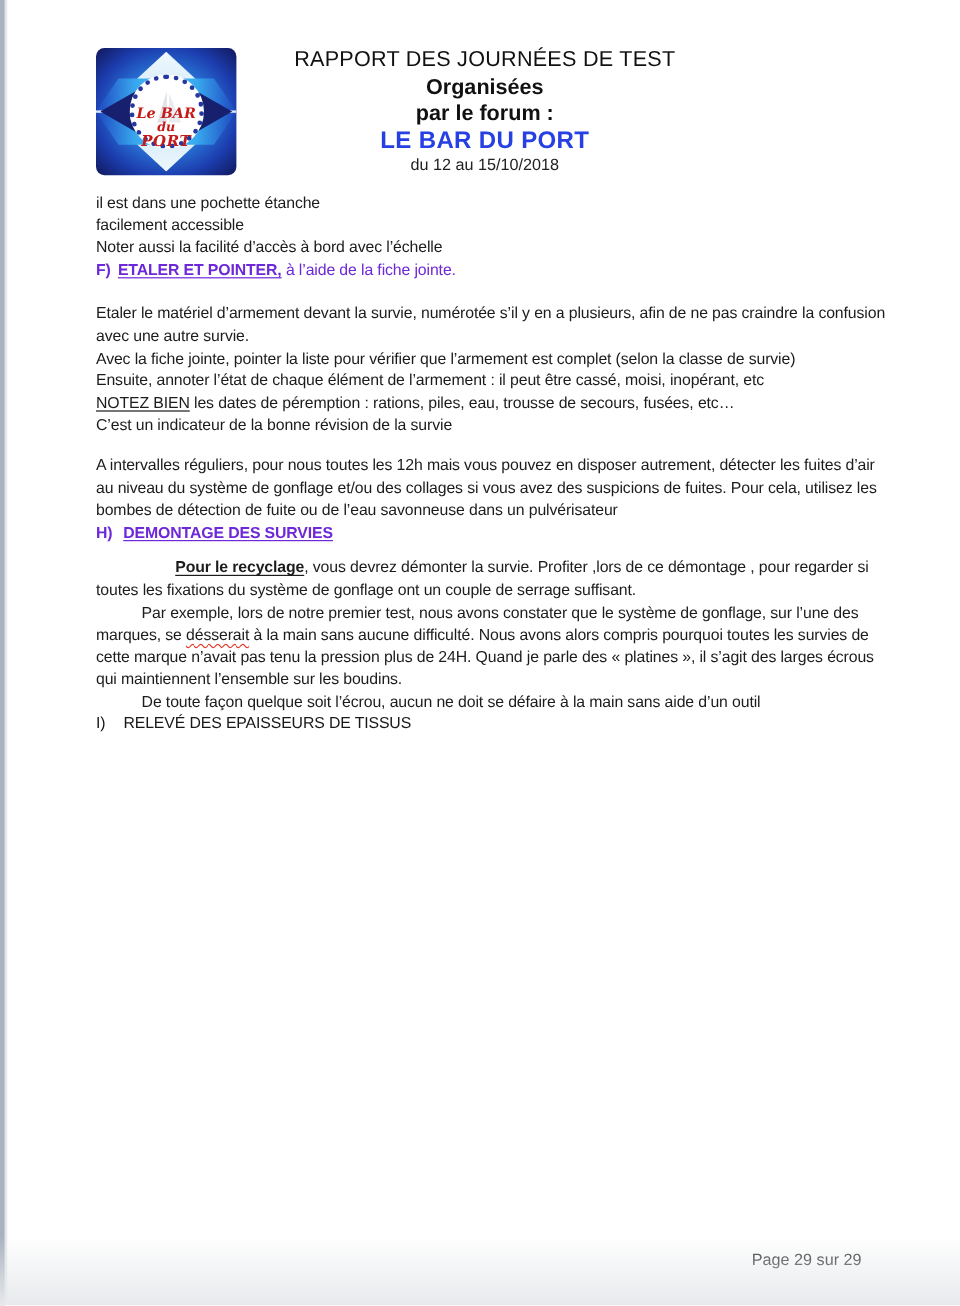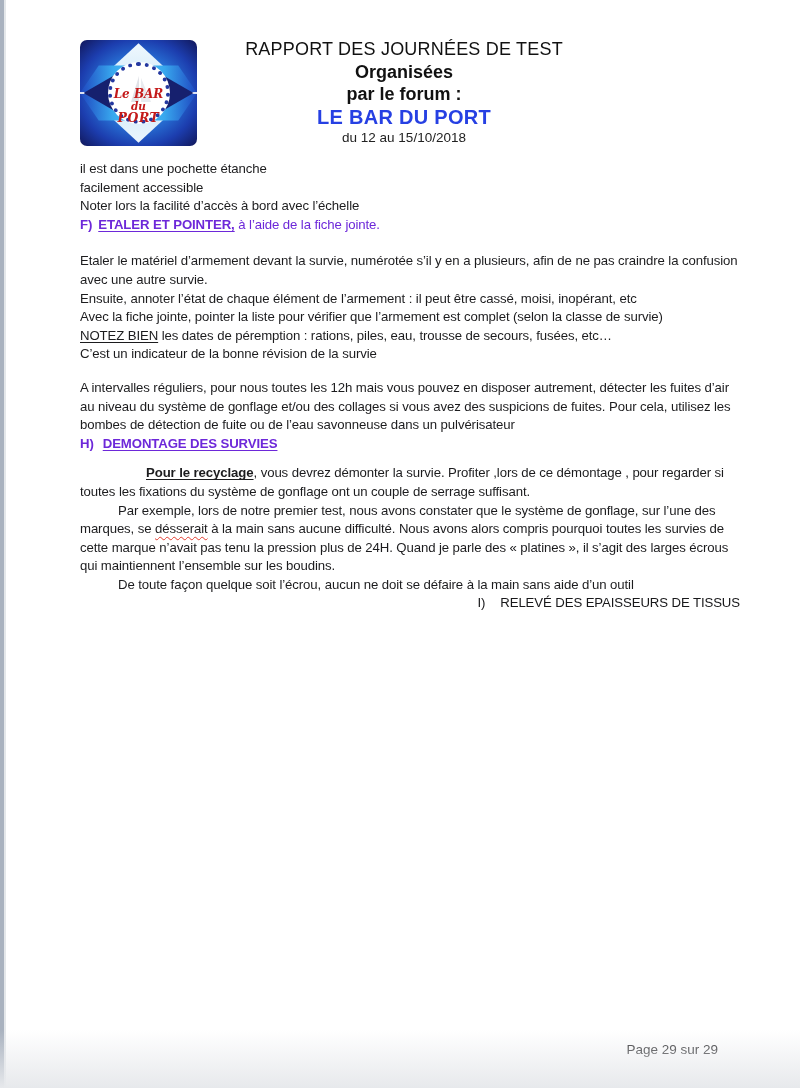--- a/index.html
+++ b/index.html
@@ -59,21 +59,21 @@
   .sec-heading .u{text-decoration:underline;text-underline-offset:2px;}
   .sec-heading-plain{font-weight:normal;color:#18181a;}
   .sec-heading-plain .label{margin-right:15px;}
   .f-heading{margin-top:29px;}
   .f-para{margin-top:18px;}
   .g-heading{margin-top:16px;}
   .g-para{margin-top:15px;}
   .h-heading{margin-top:15px;}
   .h-para{margin-top:11px;}
   .h-para p{text-indent:38px;}
-  .i-heading{margin-top:9px;text-align:right;}
+  .i-heading{margin-top:9px;}
   .i-para{margin-top:17px;}
   .u{text-decoration:underline;text-underline-offset:2px;}
   .bold{font-weight:bold;padding-left:28px;}
   .misspelled{
     text-decoration-line:underline;
     text-decoration-style:wavy;
     text-decoration-color:#e23b2e;
     text-decoration-thickness:1px;
     text-decoration-skip-ink:none;
     text-underline-offset:3px;}
@@ -111,28 +111,28 @@
     <div class="title-sub">par le forum :</div>
     <div class="title-forum" style="color: rgb(38, 64, 227);">LE BAR DU PORT</div>
     <div class="title-date">du 12 au 15/10/2018</div>
   </div>
 </div>
 
 <div class="content">
 
   <p class="intro-l1">il est dans une pochette étanche</p>
   <p>facilement accessible</p>
-  <p class="intro-note">Noter lors la facilité d’accès à bord avec l’échelle</p>
+  <p class="intro-note">Noter aussi la facilité d’accès à bord avec l’échelle</p>
 
   <p class="sec-heading f-heading"><span class="label">F)</span><span class="u">ETALER ET POINTER,</span><span style="font-weight:normal"> à l’aide de la fiche jointe.</span></p>
 
   <div class="f-para">
     <p>Etaler le matériel d’armement devant la survie, numérotée s’il y en a plusieurs, afin de ne pas craindre la confusion avec une autre survie.</p>
+    <p>Avec la fiche jointe, pointer la liste pour vérifier que l’armement est complet (selon la classe de survie)</p>
     <p>Ensuite, annoter l’état de chaque élément de l’armement : il peut être cassé, moisi, inopérant, etc</p>
-    <p>Avec la fiche jointe, pointer la liste pour vérifier que l’armement est complet (selon la classe de survie)</p>
     <p><span class="u">NOTEZ BIEN</span><span> les dates de péremption : rations, piles, eau, trousse de secours, fusées, etc…</span></p>
     <p>C’est un indicateur de la bonne révision de la survie</p>
   </div>
 
 
   <div class="g-para">
     <p>A intervalles réguliers, pour nous toutes les 12h mais vous pouvez en disposer autrement, détecter les fuites d’air au niveau du système de gonflage et/ou des collages si vous avez des suspicions de fuites. Pour cela, utilisez les bombes de détection de fuite ou de l’eau savonneuse dans un pulvérisateur</p>
   </div>
 
   <p class="sec-heading h-heading"><span class="label label-wide">H)</span><span class="u">DEMONTAGE DES SURVIES</span></p>

